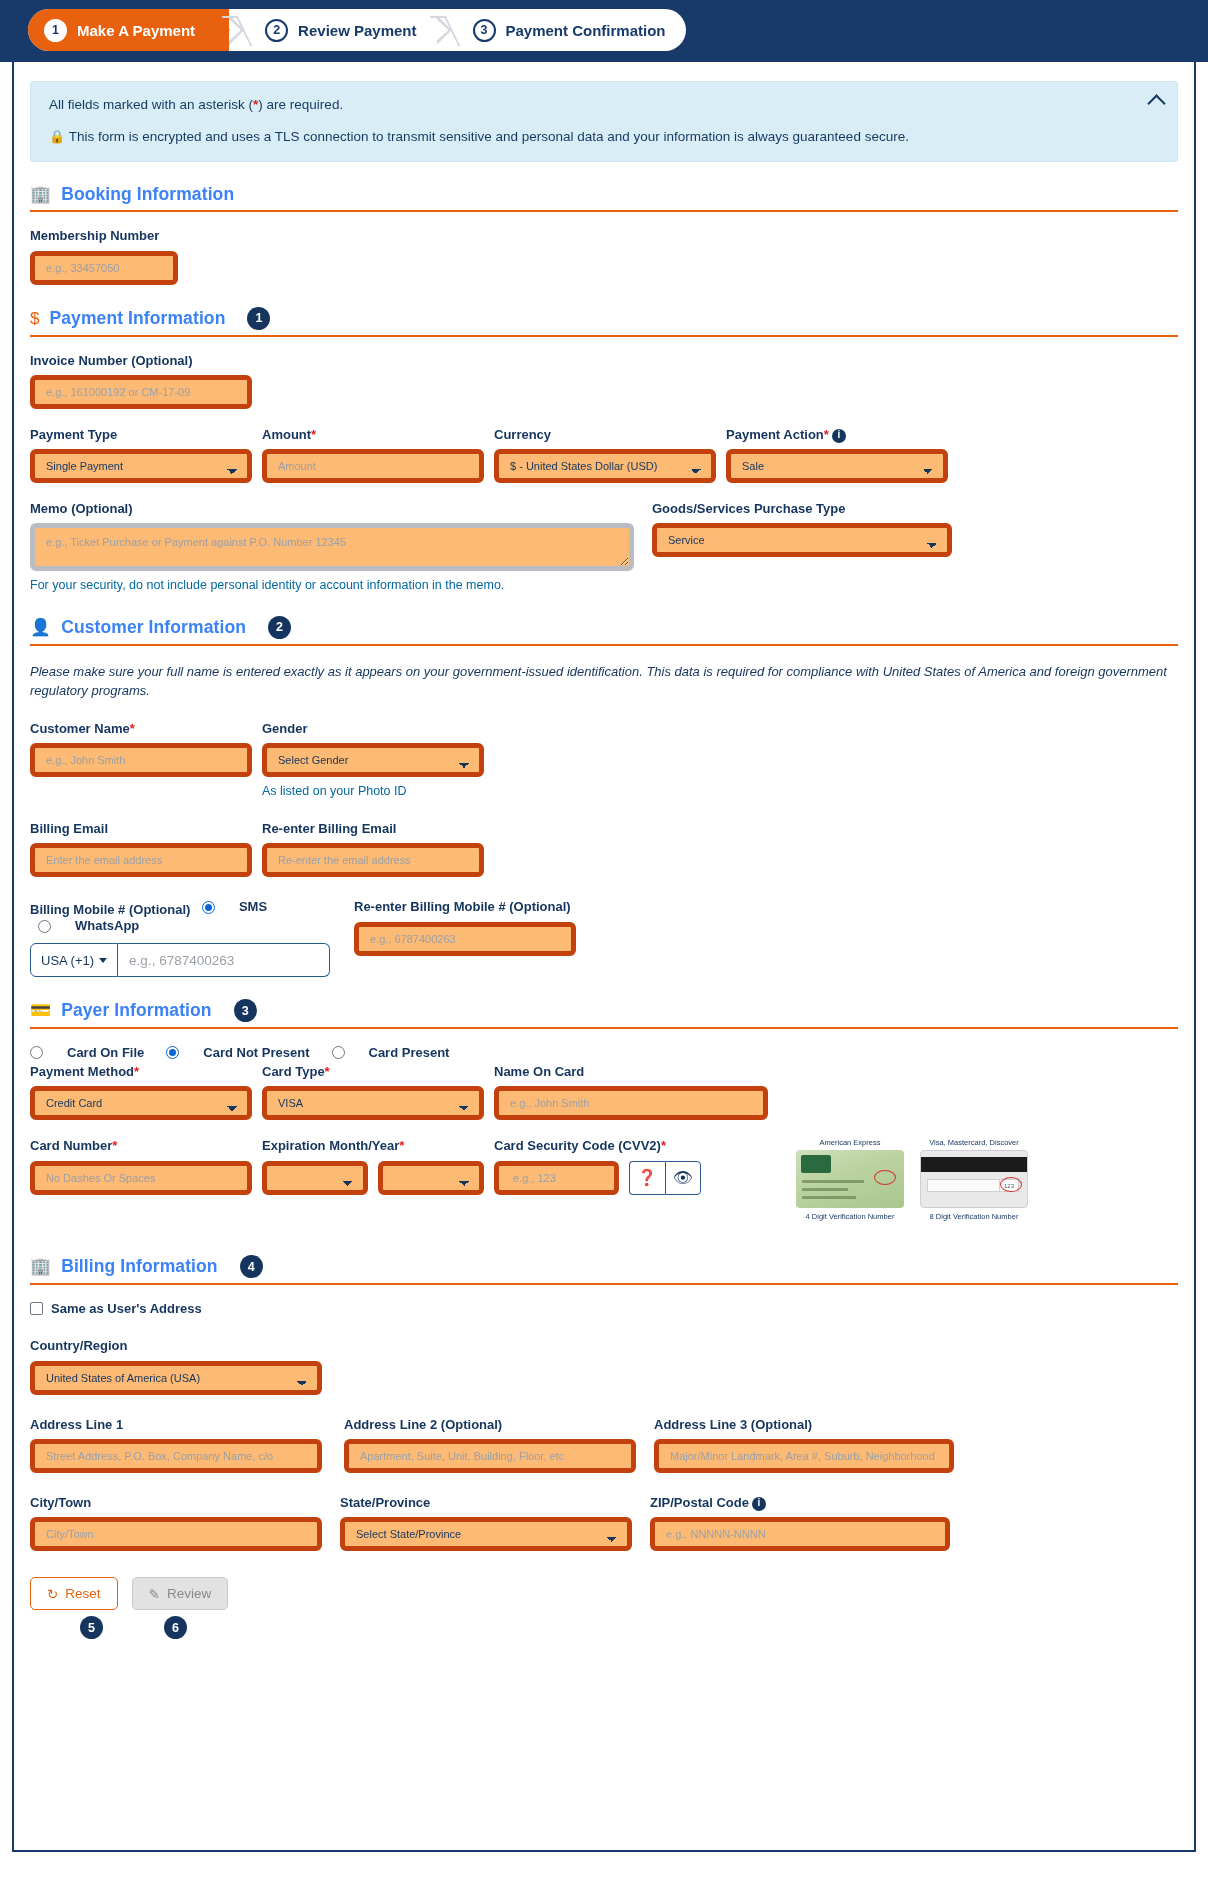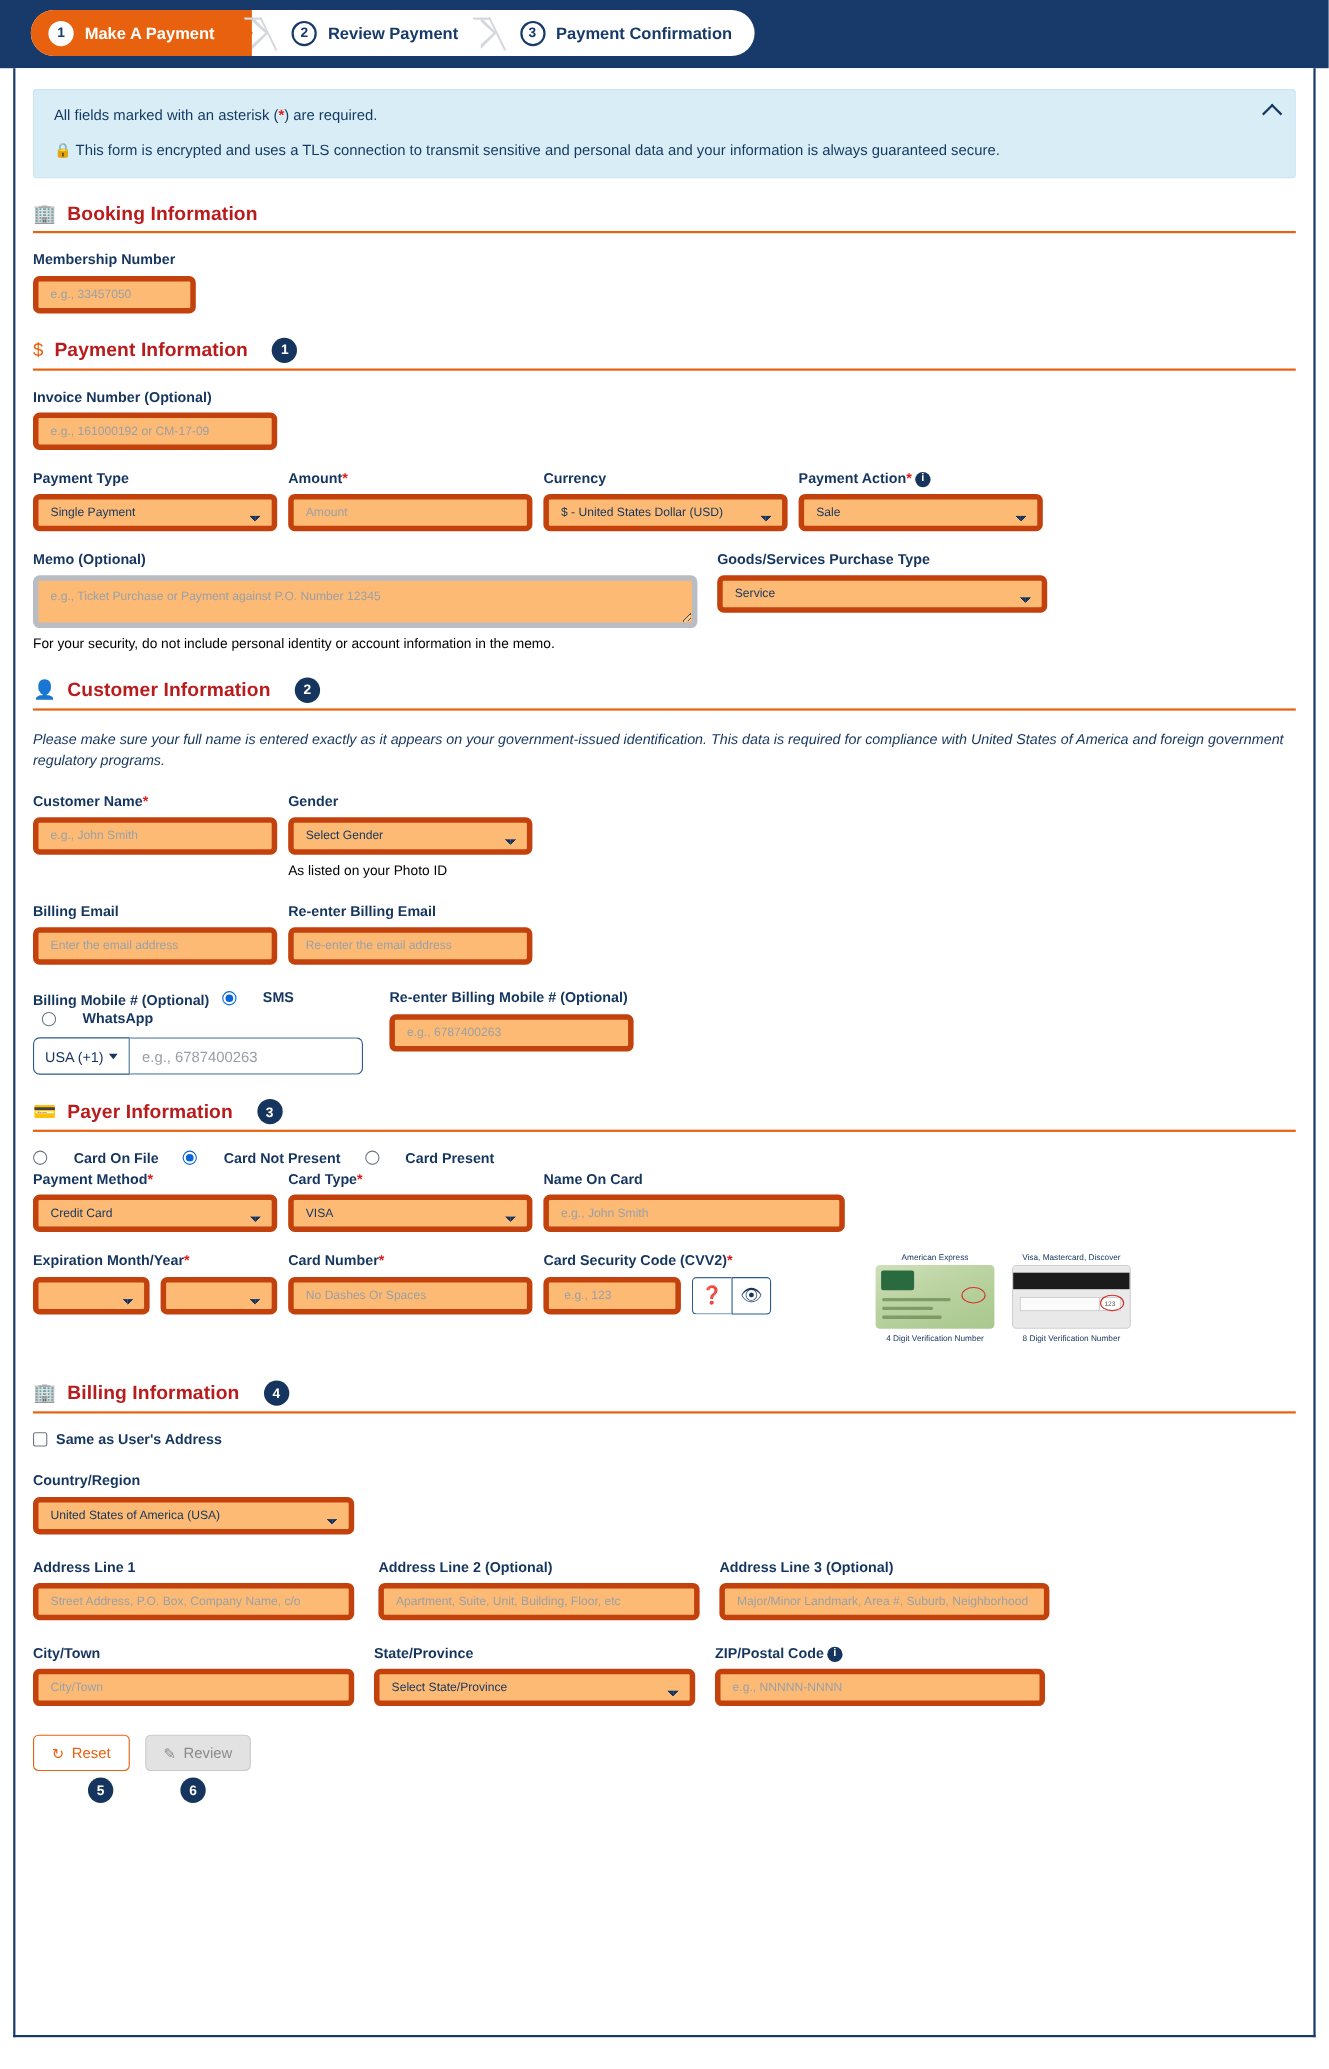--- a/index.html
+++ b/index.html
@@ -113,21 +113,21 @@
 
   
   .section-head {
     display:flex; align-items:center; gap:10px;
     border-bottom:2px solid #e8610f;
     padding:0 0 5px 0;
     margin:22px 0 16px 0;
   }
   .section-head .sec-icon { color:#e8610f; font-size:17px; line-height:1; }
   .section-head .sec-title {
-    color:#b91c1c; font-size:17.5px; font-weight:bold; letter-spacing:.1px;
+    color:#3b82f6; font-size:17.5px; font-weight:bold; letter-spacing:.1px;
   }
   .badge-num {
     width:23px; height:23px; border-radius:50%;
     background:#15355e; color:#fff;
     font-size:12.5px; font-weight:bold;
     display:flex; align-items:center; justify-content:center;
     margin-left:12px;
   }
 
   
@@ -156,21 +156,21 @@
     padding-right:28px;
     background-image:
       linear-gradient(45deg, transparent 50%, #15355e 50%),
       linear-gradient(135deg, #15355e 50%, transparent 50%);
     background-position: calc(100% - 15px) 15px, calc(100% - 10px) 15px;
     background-size:5px 5px, 5px 5px;
     background-repeat:no-repeat;
   }
   input.ti::placeholder, textarea.ta::placeholder { color:#9aa0a8; }
   .help {
-    font-size:12.5px; color:#000000; margin-top:6px; line-height:1.3;
+    font-size:12.5px; color:#0369a1; margin-top:6px; line-height:1.3;
   }
   .note-italic {
     font-size:13px; font-style:italic; color:#15355e;
     line-height:1.5; margin:0 0 20px 0;
   }
 
   
   .radio-inline { display:inline-flex; align-items:center; gap:24px; font-size:13px; font-weight:bold; color:#15355e; }
   .rd {
     width:13px; height:13px; border-radius:50%;
@@ -480,29 +480,29 @@
         </select>
       </div>
       <div class="fld" style="width:274px">
         <label class="fl">Name On Card</label>
         <input class="ti" placeholder="e.g., John Smith" style="">
       </div>
     </div>
 
     <div class="row" style="margin-bottom:8px">
       <div class="fld" style="width:222px">
+        <label class="fl"><span>Card Number</span><span class="star">*</span></label>
+        <input class="ti" placeholder="No Dashes Or Spaces" style="">
+      </div>
+      <div class="fld" style="width:222px">
         <label class="fl"><span>Expiration Month/Year</span><span class="star">*</span></label>
         <div style="display:flex; gap:10px">
           <select class="se" style="width:106px"><option></option></select>
           <select class="se" style="width:106px"><option></option></select>
         </div>
-      </div>
-      <div class="fld" style="width:222px">
-        <label class="fl"><span>Card Number</span><span class="star">*</span></label>
-        <input class="ti" placeholder="No Dashes Or Spaces" style="">
       </div>
       <div class="fld" style="width:274px">
         <label class="fl"><span>Card Security Code (CVV2)</span><span class="star">*</span></label>
         <div style="display:flex">
           <input class="ti" style="width: 125px; border-radius: 6px; padding-left: 14px;" placeholder="e.g., 123">
           <div class="cvv-btns" style="margin-left:10px">
             <div class="cvv-btn">❓</div>
             <div class="cvv-btn">👁</div>
           </div>
         </div>

